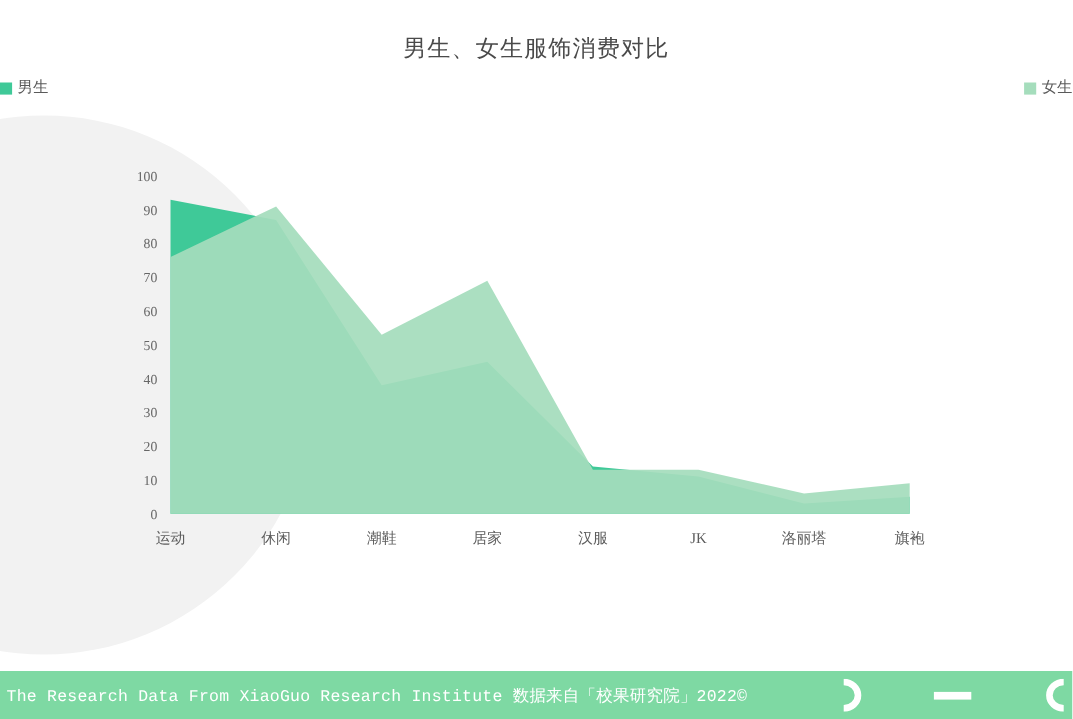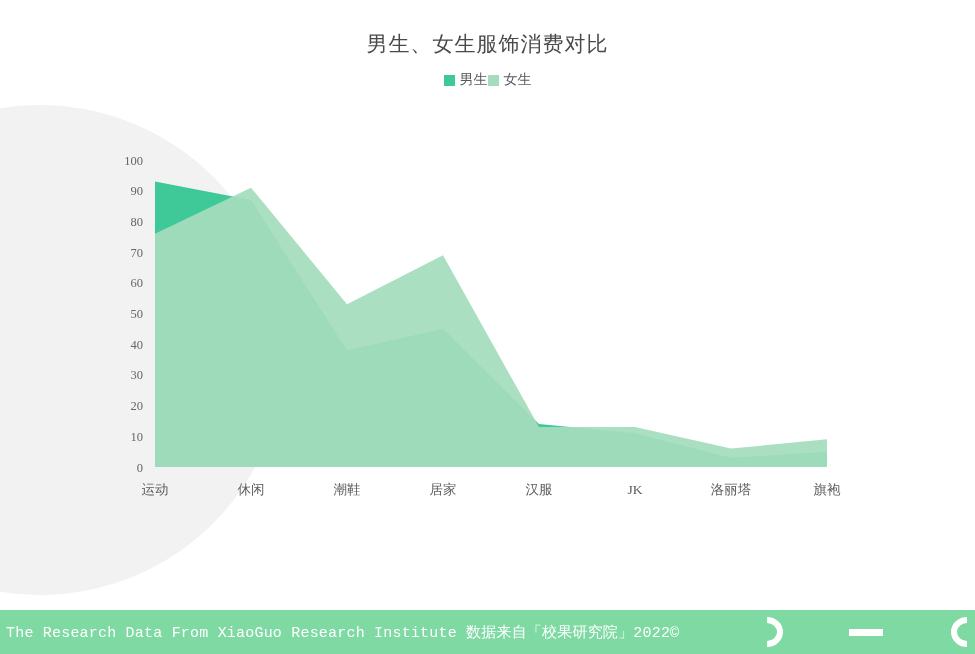--- a/index.html
+++ b/index.html
@@ -56,21 +56,21 @@
     letter-spacing: 1px;
     font-family: "Liberation Serif", "DejaVu Serif", serif;
   }
 
   #legend {
     position: absolute;
     left: 0;
     top: 71px;
     width: 975px;
     display: flex;
-    justify-content: center;
+    justify-content: space-between;
     align-items: center;
     font-size: 14px;
     color: #5a5a5a;
   }
   .legend-item {
     display: flex;
     align-items: center;
     gap: 5px;
   }
   .legend-swatch {

